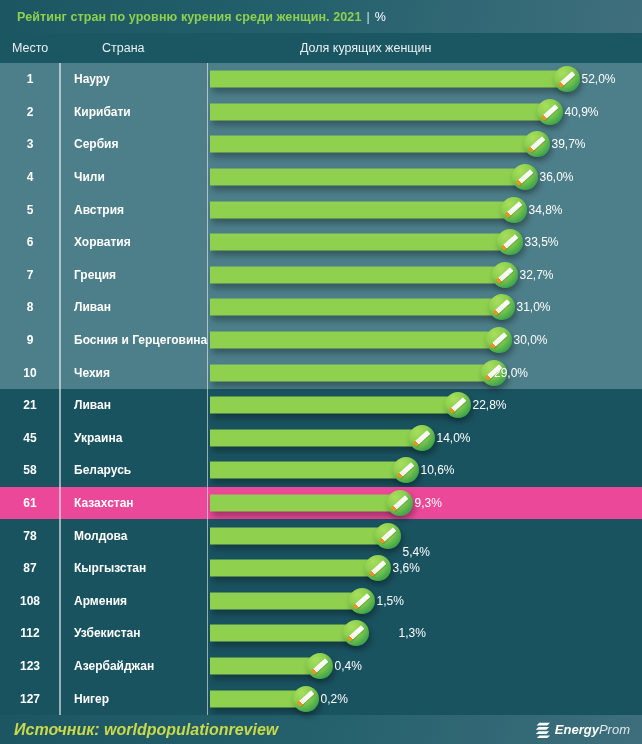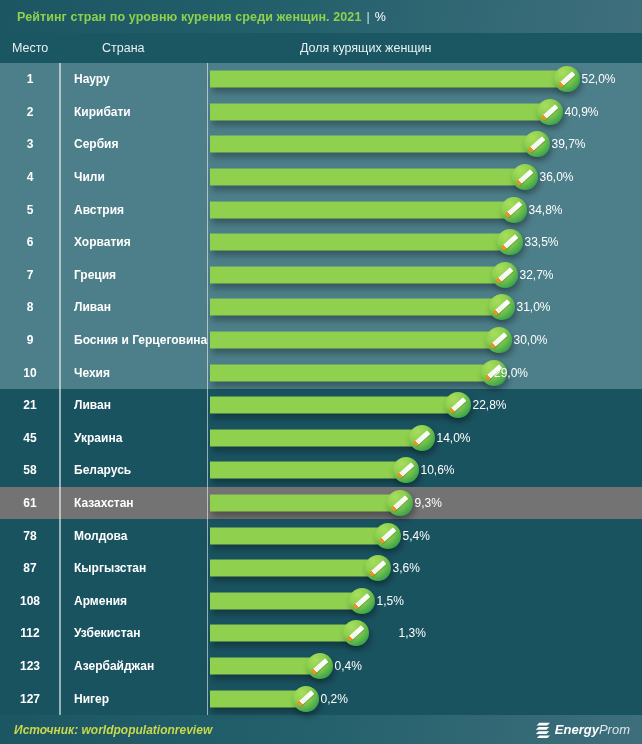--- a/index.html
+++ b/index.html
@@ -78,21 +78,21 @@
     background: #1a5360;
   }
 
   .row {
     height: 32.6px;
     display: flex;
     align-items: center;
     position: relative;
   }
   .row.highlight {
-    background: #737373;
+    background: #ec4899;
   }
 
   .rank {
     width: 60px;
     text-align: center;
     color: #ffffff;
     font-size: 12px;
     font-weight: bold;
     flex: 0 0 60px;
     position: relative;
@@ -180,21 +180,21 @@
   .footer {
     flex: 0 0 29px;
     height: 29px;
     background: linear-gradient(100deg, #1c5662 0%, #24616c 50%, #3e6e7c 100%);
     display: flex;
     align-items: center;
     justify-content: space-between;
     padding: 0 12px 0 14px;
   }
   .source {
-    font-size: 12px;
+    font-size: 16px;
     font-style: italic;
     color: #c9d94a;
     font-weight: bold;
   }
   .logo {
     display: flex;
     align-items: center;
     gap: 4px;
   }
   .logo-mark {
@@ -382,21 +382,21 @@
           </div>
         </div>
         <div class="row">
           <div class="rank">78</div>
           <div class="country">Молдова</div>
           <div class="bar-zone">
             <div class="bar" style="width: 178px;"></div>
             <div class="cig" style="left: 166.5px;">
               <div class="stick"></div>
             </div>
-            <div class="value" style="left: 194.5px;">5,4%</div>
+            <div class="value" style="left: 194.5px; margin-top: 16px;">5,4%</div>
           </div>
         </div>
         <div class="row">
           <div class="rank">87</div>
           <div class="country">Кыргызстан</div>
           <div class="bar-zone">
             <div class="bar" style="width: 168px;"></div>
             <div class="cig" style="left: 156.5px;">
               <div class="stick"></div>
             </div>

